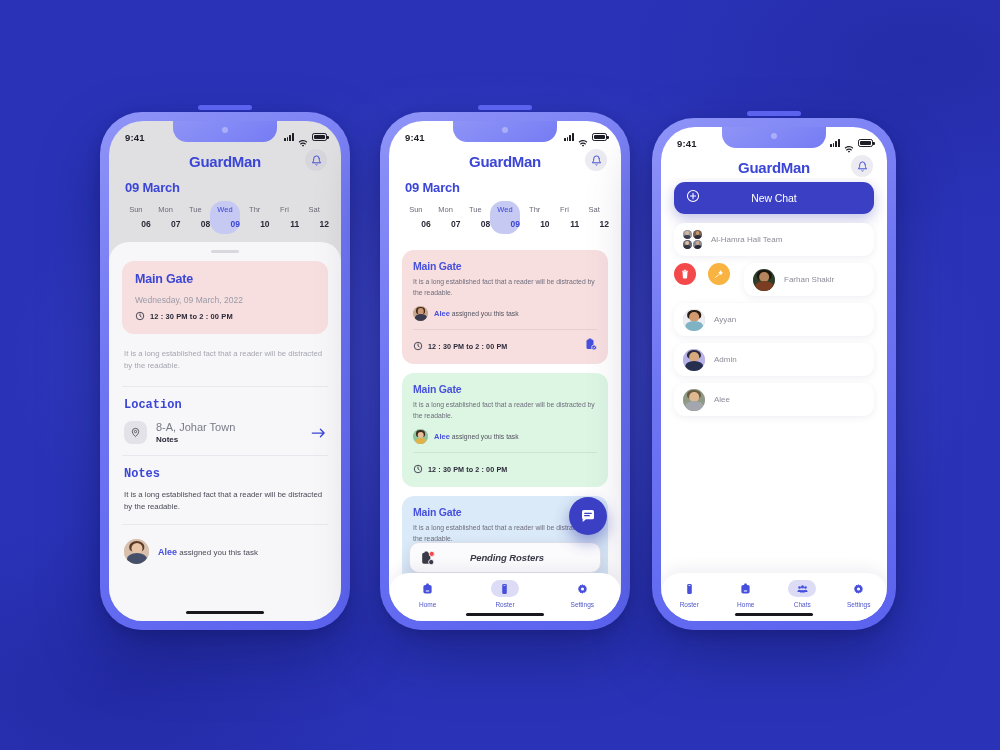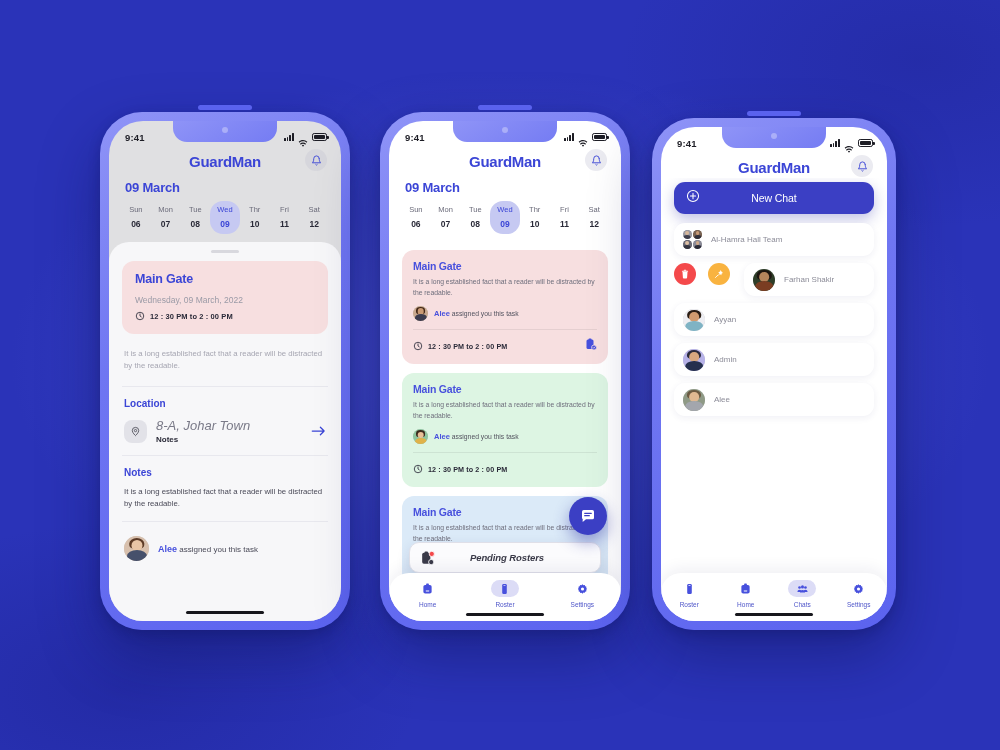--- a/index.html
+++ b/index.html
@@ -108,21 +108,21 @@
   .week{
     display:flex; justify-content:space-between;
     padding:0 12px 8px;
   }
   .day{
     flex:1; text-align:center; padding:4px 0 5px;
     border-radius:13px;
   }
   .day.active{ background:#c6c9f2; }
   .day .dn{ font-size:7.5px; color:#6b6b7a; font-weight:500; display:block; }
-  .day .dd{ font-size:8.5px; color:#2a2a38; font-weight:700; display:block; margin-top:5px; }
+  .day .dd{ font-size:8.5px; color:#2a2a38; font-weight:700; display:block; margin-top:5px;text-align:right; }
   .day.active .dn{ color:#3b45d6; }
   .day.active .dd{ color:#3b45d6; }
 
   
   .sheet{
     flex:1; background:#f7f7f9;
     border-top-left-radius:20px; border-top-right-radius:20px;
     padding:8px 0 0;
     display:flex; flex-direction:column;
     overflow:hidden;
@@ -141,29 +141,29 @@
   .evt-time-row{ display:flex; align-items:center; gap:5px; margin-top:6px; }
   .evt-time-row svg{ width:10px; height:10px; flex:0 0 10px; }
   .evt-time{ font-size:7.5px; font-weight:700; color:#2a2a38; letter-spacing:.1px; }
 
   .desc{
     font-size:7.8px; line-height:1.55; color:#a6a6b2;
     padding:14px 2px 14px;
     border-bottom:1px solid #e8e8ee;
   }
   .sec{ padding:11px 2px 11px; border-bottom:1px solid #e8e8ee; }
-  .sec-label{ font-size:10px; font-weight:700; color:#3b45d6; }
+  .sec-label{ font-size:12px; font-weight:700; color:#3b45d6;font-family:Liberation Mono, monospace; }
   .loc-row{ display:flex; align-items:center; gap:9px; margin-top:9px; }
   .loc-ico{
     width:23px; height:23px; border-radius:8px; background:#e2e2e8;
     display:flex; align-items:center; justify-content:center; flex:0 0 23px;
   }
   .loc-ico svg{ width:11px; height:11px; }
   .loc-txt{ flex:1; }
-  .loc-line1{ font-size:13px; color:#7a7a88;font-style:italic; }
+  .loc-line1{ font-size:11px; color:#7a7a88; }
   .loc-line2{ font-size:8px; color:#2a2a38; font-weight:700; margin-top:2px; }
   .arrow svg{ width:15px; height:10px; }
   .notes-txt{ font-size:7.8px; line-height:1.55; color:#4a4a58; margin-top:8px; }
 
   .assign-row{ display:flex; align-items:center; gap:9px; padding:14px 2px; }
   .ava{ border-radius:50%; overflow:hidden; flex:0 0 auto; background:#ccc; }
   .assign-txt{ font-size:8px; color:#4a4a58; }
   .assign-txt b{ color:#4750dd; font-weight:700; font-size:9px; }
 
   .homebar{

